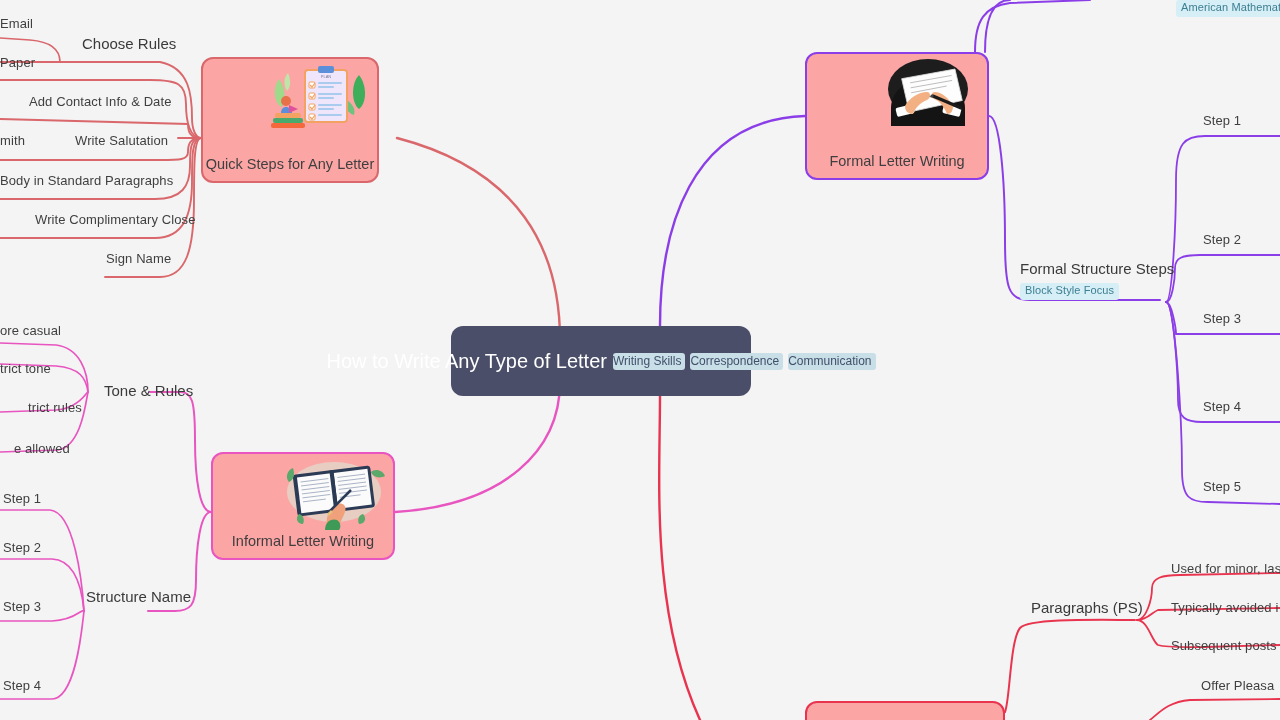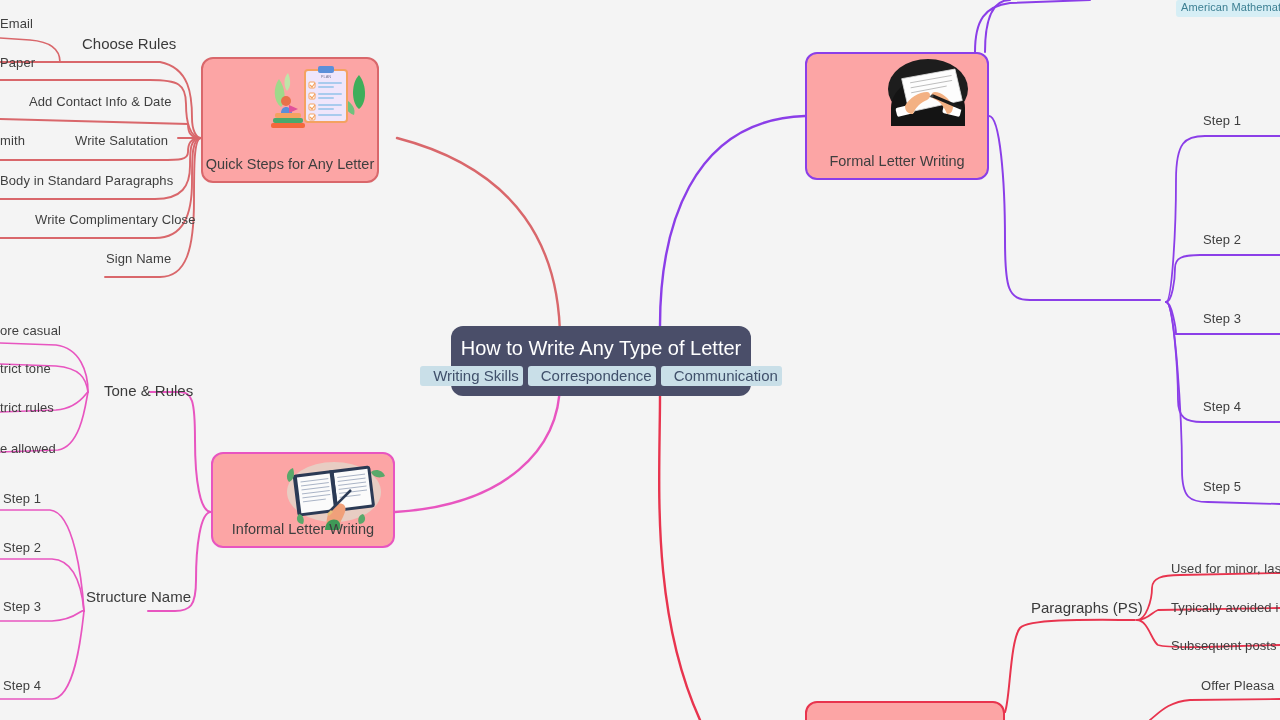--- a/index.html
+++ b/index.html
@@ -43,34 +43,34 @@
   }
 
   
   #root-node{
     position:absolute;
     left:451px;top:326px;
     width:300px;height:70px;
     background:#4a4e69;
     border-radius:12px;
     box-sizing:border-box;
-    display:flex;flex-direction:column;
+    display:flex;
     align-items:center;justify-content:center;
     gap:6px;
     z-index:6;
   }
   #root-node .root-title{
     font-size:20px;color:#ffffff;font-weight:400;white-space:nowrap;
   }
   #root-node .root-tags{display:flex;gap:5px;}
   #root-node .root-tags .tag{
-    font-size:15px;
+    font-size:12px;
     background:#c9dfe8;
     color:#40506b;
-    padding:1px 4px 2px 13px;
+    padding:1px 4px 2px 0;
     border-radius:3px;
     white-space:nowrap;
   }
 
   
   .card{
     position:absolute;
     background:#fca5a5;
     border:2.5px solid #cccccc;
     border-radius:12px;
@@ -79,21 +79,21 @@
     align-items:flex-end;justify-content:flex-start;
     z-index:5;
   }
   .card .card-label{
     font-size:14.5px;color:#3f3f3f;white-space:nowrap;
     position:absolute;bottom:9px;left:0;right:0;text-align:center;
   }
   .card .art{width:118px;height:74px;margin-top:2px;}
 
   #card-quick{left:201px;top:57px;width:178px;height:126px;border-color:#d9676b;}
-  #card-informal{left:211px;top:452px;width:184px;height:96px;border-color:#e855c0;}
+  #card-informal{left:211px;top:452px;width:184px;height:108px;border-color:#e855c0;}
   #card-formal{left:805px;top:52px;width:184px;height:128px;border-color:#8b3ee8;}
   #card-bottom{left:805px;top:701px;width:200px;height:60px;border-color:#e8344e;}
 </style>
 </head>
 <body>
 
 <div id="canvas">
 
   <svg id="edges" viewBox="0 0 1280 720">
     <g fill="none" stroke-linecap="round">
@@ -275,20 +275,24 @@
     </svg>
     <div class="card-label">Formal Letter Writing</div>
   </div>
 
   <div class="card" id="card-bottom"></div>
 
   <div class="branch-title" style="left:82px;top:35px;">
     <span>Choose Rules</span>
   </div>
 
+  <div class="branch-title" style="left:1020px;top:260px;">
+    <span>Formal Structure Steps</span><br>
+    <span class="tag">Block Style Focus</span>
+  </div>
 
   <div class="branch-title" style="left:104px;top:382px;">
     <span>Tone &amp; Rules</span>
   </div>
 
   <div class="branch-title" style="left:86px;top:588px;">
     <span>Structure Name</span>
   </div>
 
   <div class="branch-title" style="left:1031px;top:599px;">
@@ -303,22 +307,22 @@
   <div class="leaf" style="left:0px;top:55px;">Paper</div>
   <div class="leaf" style="left:29px;top:94px;">Add Contact Info &amp; Date</div>
   <div class="leaf" style="left:0px;top:133px;">mith</div>
   <div class="leaf" style="left:75px;top:133px;">Write Salutation</div>
   <div class="leaf" style="left:0px;top:173px;">Body in Standard Paragraphs</div>
   <div class="leaf" style="left:11px;top:212px;margin-left:24px;">Write Complimentary Close</div>
   <div class="leaf" style="left:106px;top:251px;">Sign Name</div>
 
   <div class="leaf" style="left:0px;top:323px;">ore casual</div>
   <div class="leaf" style="left:0px;top:361px;">trict tone</div>
-  <div class="leaf" style="left:0px;top:400px;">trict rules</div>
-  <div class="leaf" style="left:0px;top:441px;">e allowed</div>
+  <div class="leaf" style="left:0px;top:400px;padding-left:28px;">trict rules</div>
+  <div class="leaf" style="left:0px;top:441px;padding-left:14px;">e allowed</div>
 
   <div class="leaf" style="left:3px;top:491px;">Step 1</div>
   <div class="leaf" style="left:3px;top:540px;">Step 2</div>
   <div class="leaf" style="left:3px;top:599px;">Step 3</div>
   <div class="leaf" style="left:3px;top:678px;">Step 4</div>
 
   <div class="leaf" style="left:1203px;top:113px;">Step 1</div>
   <div class="leaf" style="left:1203px;top:232px;">Step 2</div>
   <div class="leaf" style="left:1203px;top:311px;">Step 3</div>
   <div class="leaf" style="left:1203px;top:399px;">Step 4</div>

